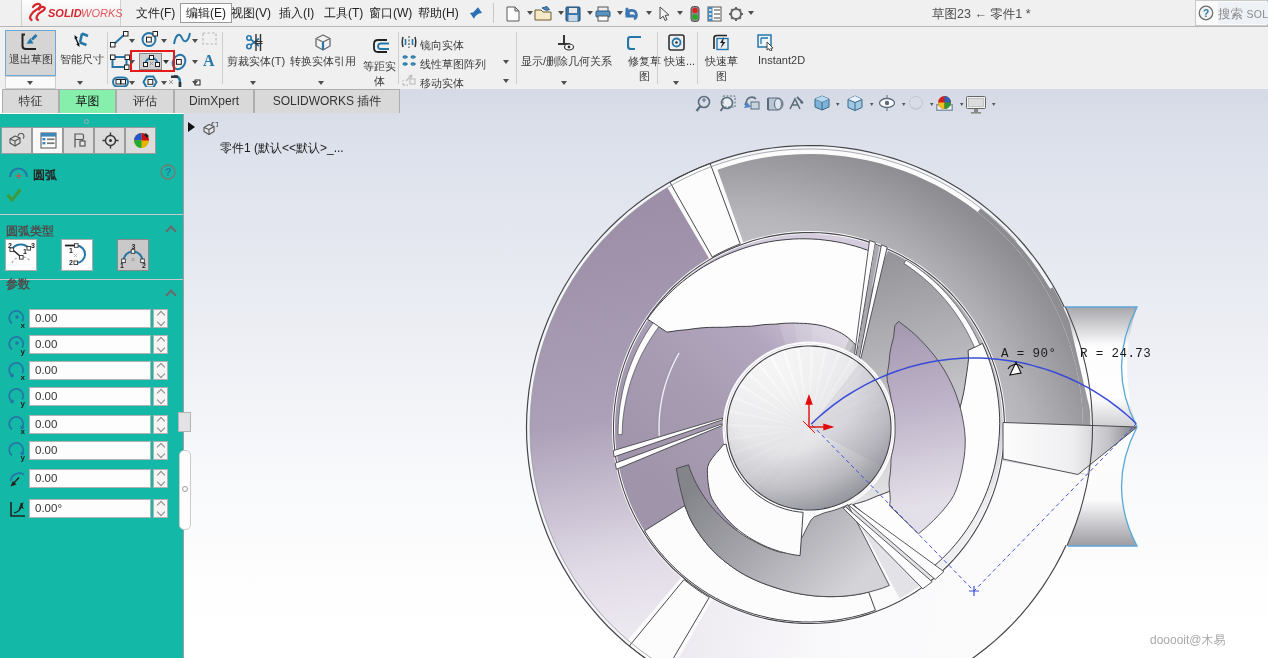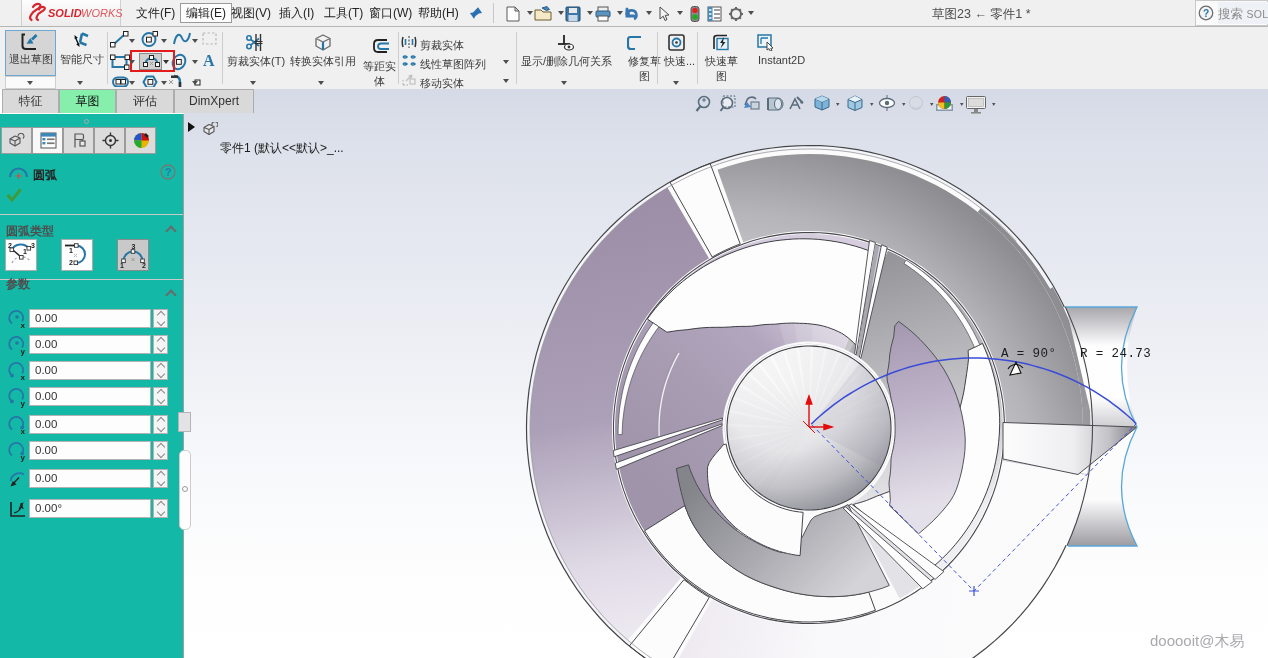--- a/index.html
+++ b/index.html
@@ -266,21 +266,21 @@
  
  <svg class="abs" style="left:401px;top:8px" width="16" height="14" viewBox="0 0 16 14">
         <g fill="none" stroke="#333" stroke-width="1.5">
           <path d="M2 2 Q0.5 7 2 12 M14 2 Q15.5 7 14 12"></path>
         </g>
         <path d="M8 1 V13" stroke="#333" stroke-width="1" stroke-dasharray="2 1.5"></path>
         <g fill="none" stroke="#2577a8" stroke-width="1.6">
           <path d="M4.5 4 V10 M11.5 4 V10"></path>
         </g>
       </svg>
- <div class="rlabel" style="left:420px;top:11px">剪裁实体</div>
+ <div class="rlabel" style="left:420px;top:11px">镜向实体</div>
  <svg class="abs" style="left:401px;top:27px" width="16" height="14" viewBox="0 0 16 14">
         <g fill="none" stroke="#2577a8" stroke-width="1.6">
           <path d="M2 3 Q4 1 6 3 Q4 5 2 3 M2 10 Q4 8 6 10 Q4 12 2 10"></path>
         </g>
         <g fill="none" stroke="#333" stroke-width="1.6">
           <path d="M10 3 Q12 1 14 3 Q12 5 10 3 M10 10 Q12 8 14 10 Q12 12 10 10" stroke="#2577a8"></path>
         </g>
       </svg>
  <div class="rlabel" style="left:420px;top:30px">线性草图阵列</div>
  <div class="dd" style="left:503px;top:33px"></div>
@@ -332,20 +332,21 @@
   <path d="M10 8 L16 14 l-2.2 0.4 1.2 2.2 -1.8 0.4 -1.2 -2.4 -2 1.4 z" fill="#fff" stroke="#333" stroke-width="0.9"></path>
  </svg>
  <div class="rlabel" style="left:758px;top:27px">Instant2D</div>
 </div>
 
 <div id="tabbar">
  <div class="ctab" style="left:2px;width:57px">特征</div>
  <div class="ctab active" style="left:59px;width:57px">草图</div>
  <div class="ctab" style="left:116px;width:58px">评估</div>
  <div class="ctab" style="left:174px;width:80px">DimXpert</div>
+ <div class="ctab" style="left:254px;width:146px">SOLIDWORKS 插件</div>
 </div>
 
 <div id="lpanel">
  <div style="position:absolute;left:84px;top:5px;width:5px;height:5px;border-radius:50%;border:1px solid #aaa"></div>
  <div class="ptab" style="left:1px"></div>
  <div class="ptab active" style="left:32px"></div>
  <div class="ptab" style="left:63px"></div>
  <div class="ptab" style="left:94px"></div>
  <div class="ptab" style="left:125px"></div>
  <svg class="abs" style="left:8px;top:19px" width="18" height="16" viewBox="0 0 18 16">
@@ -766,13 +767,13 @@
         <path d="M2 5.5 L7 7.5 L12 4.5 M7 7.5 L7 12.5"></path>
         <path d="M10 3 a3 2.8 0 1 1 4.6 1.8"></path>
       </g>
     </svg>
 <div class="abs" style="left:220px;top:140px;font-size:12px;color:#1c1c1c">零件1  (默认&lt;&lt;默认&gt;_...</div>
 
 <div class="abs" style="left:178px;top:412px;width:13px;height:20px;background:#e3e3e5;border:1px solid #b4b4b6"></div>
 <div class="abs" style="left:179px;top:450px;width:12px;height:80px;background:#fdfdfd;border:1px solid #cccccc;border-radius:5px"></div>
 <div class="abs" style="left:182px;top:486px;width:6px;height:6px;border-radius:50%;border:1.5px solid #9a9a9a"></div>
 
-<div class="abs" style="left:1150px;top:632px;font-size:15px;color:#a9a9ae">dooooit@木易</div>
+<div class="abs" style="left:1150px;top:632px;font-size:12px;color:#a9a9ae">dooooit@木易</div>
 </div>
 </body></html>

